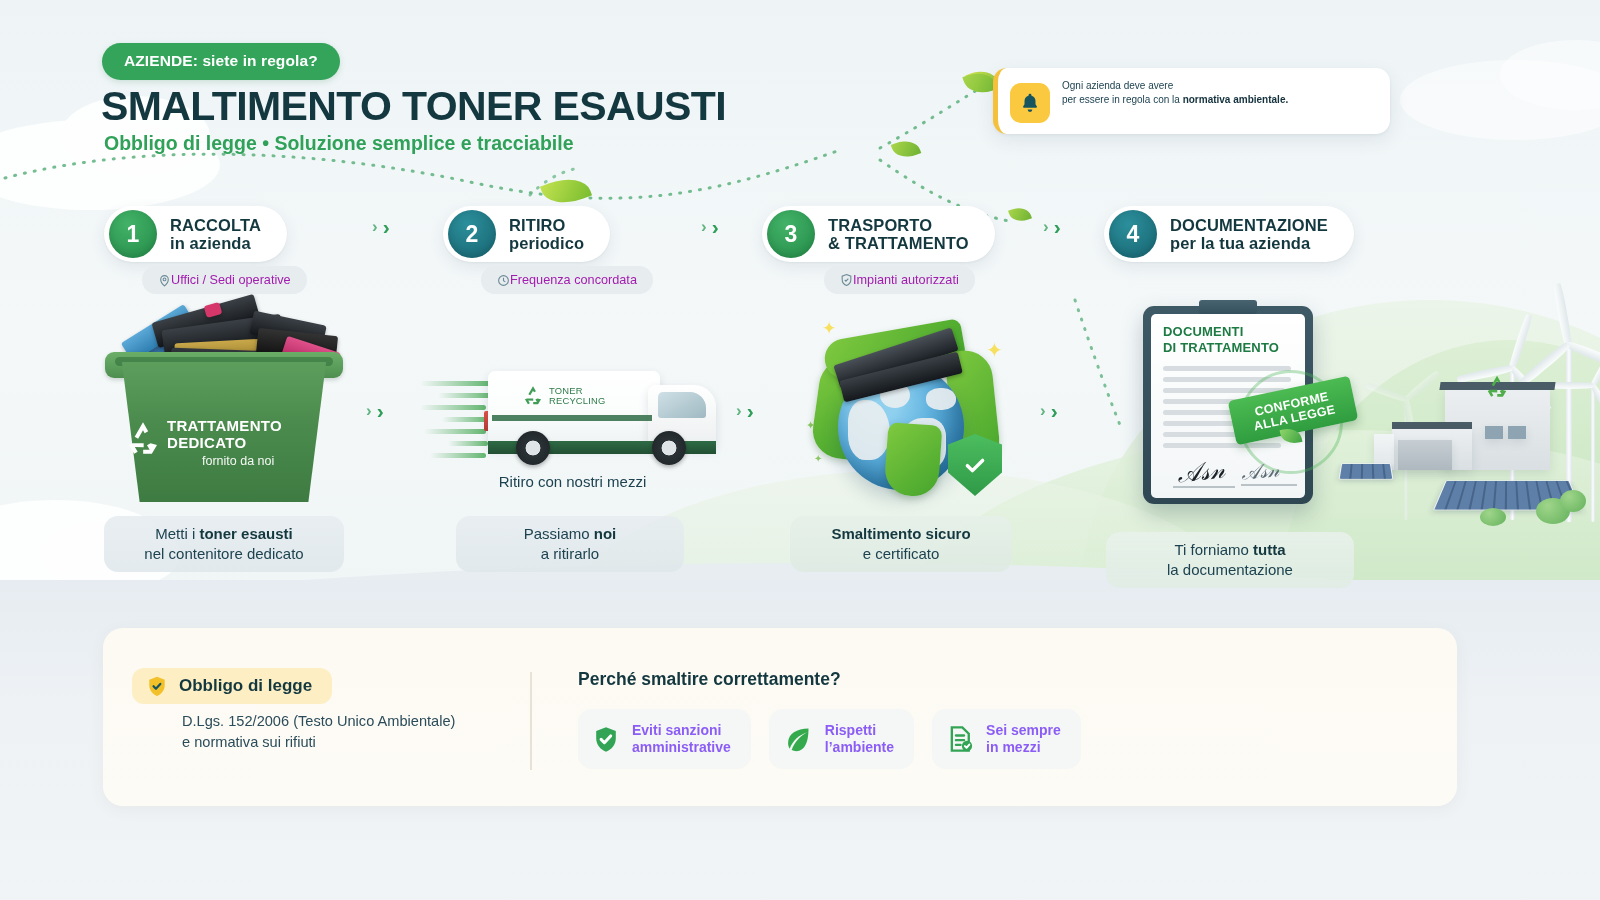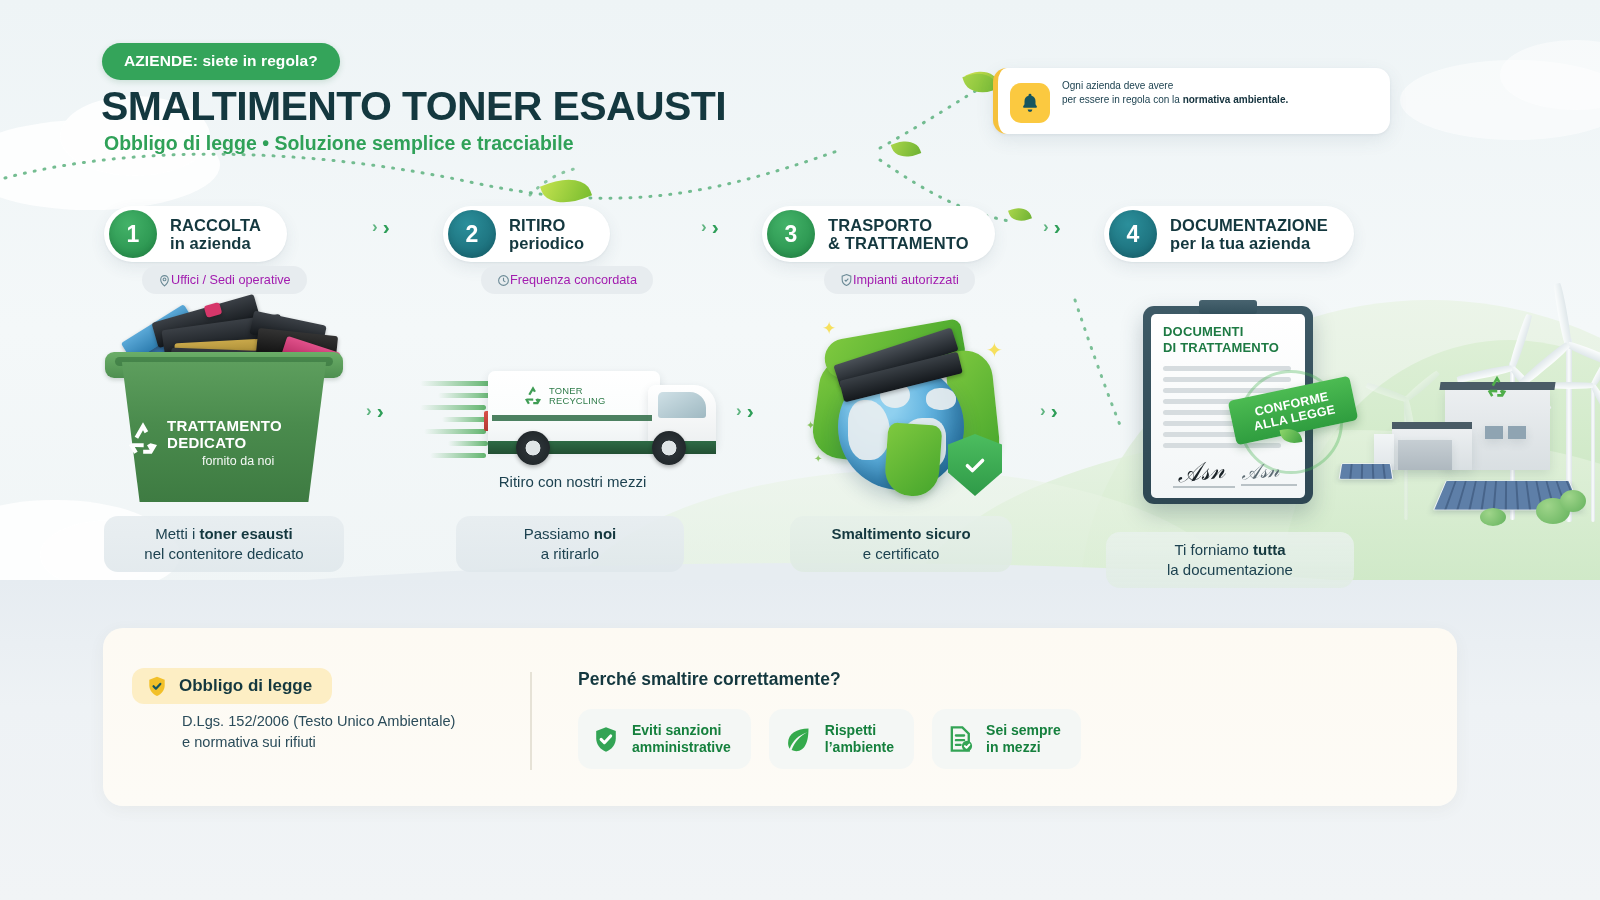--- a/index.html
+++ b/index.html
@@ -304,21 +304,21 @@
     position:absolute; left:182px; top:711px;
     font-size:14.6px; color:#2b4c5a; line-height:1.44;
   }
   .divider { position:absolute; left:530px; top:672px; width:1.5px; height:98px; background:#e6e2d6; }
   .why-title { position:absolute; left:578px; top:669px; font-size:17.5px; font-weight:bold; color:#14383f; }
   .why-row { position:absolute; left:578px; top:709px; display:flex; gap:18px; }
   .why-card {
     background:#f4f7f5; border-radius:14px; height:60px;
     display:flex; align-items:center; gap:12px; padding:0 20px 0 14px;
   }
-  .why-txt { font-size:14px; font-weight:bold; color:#15803d; line-height:1.25; white-space:nowrap; }
+  .why-txt { font-size:14px; font-weight:bold; color:#8b5cf6; line-height:1.25; white-space:nowrap; }
 
   .leaf-ic { width:26px;height:22px; }
 </style>
 </head>
 <body>
 
 <div id="stage">
 
   <div class="sky"></div>
 

